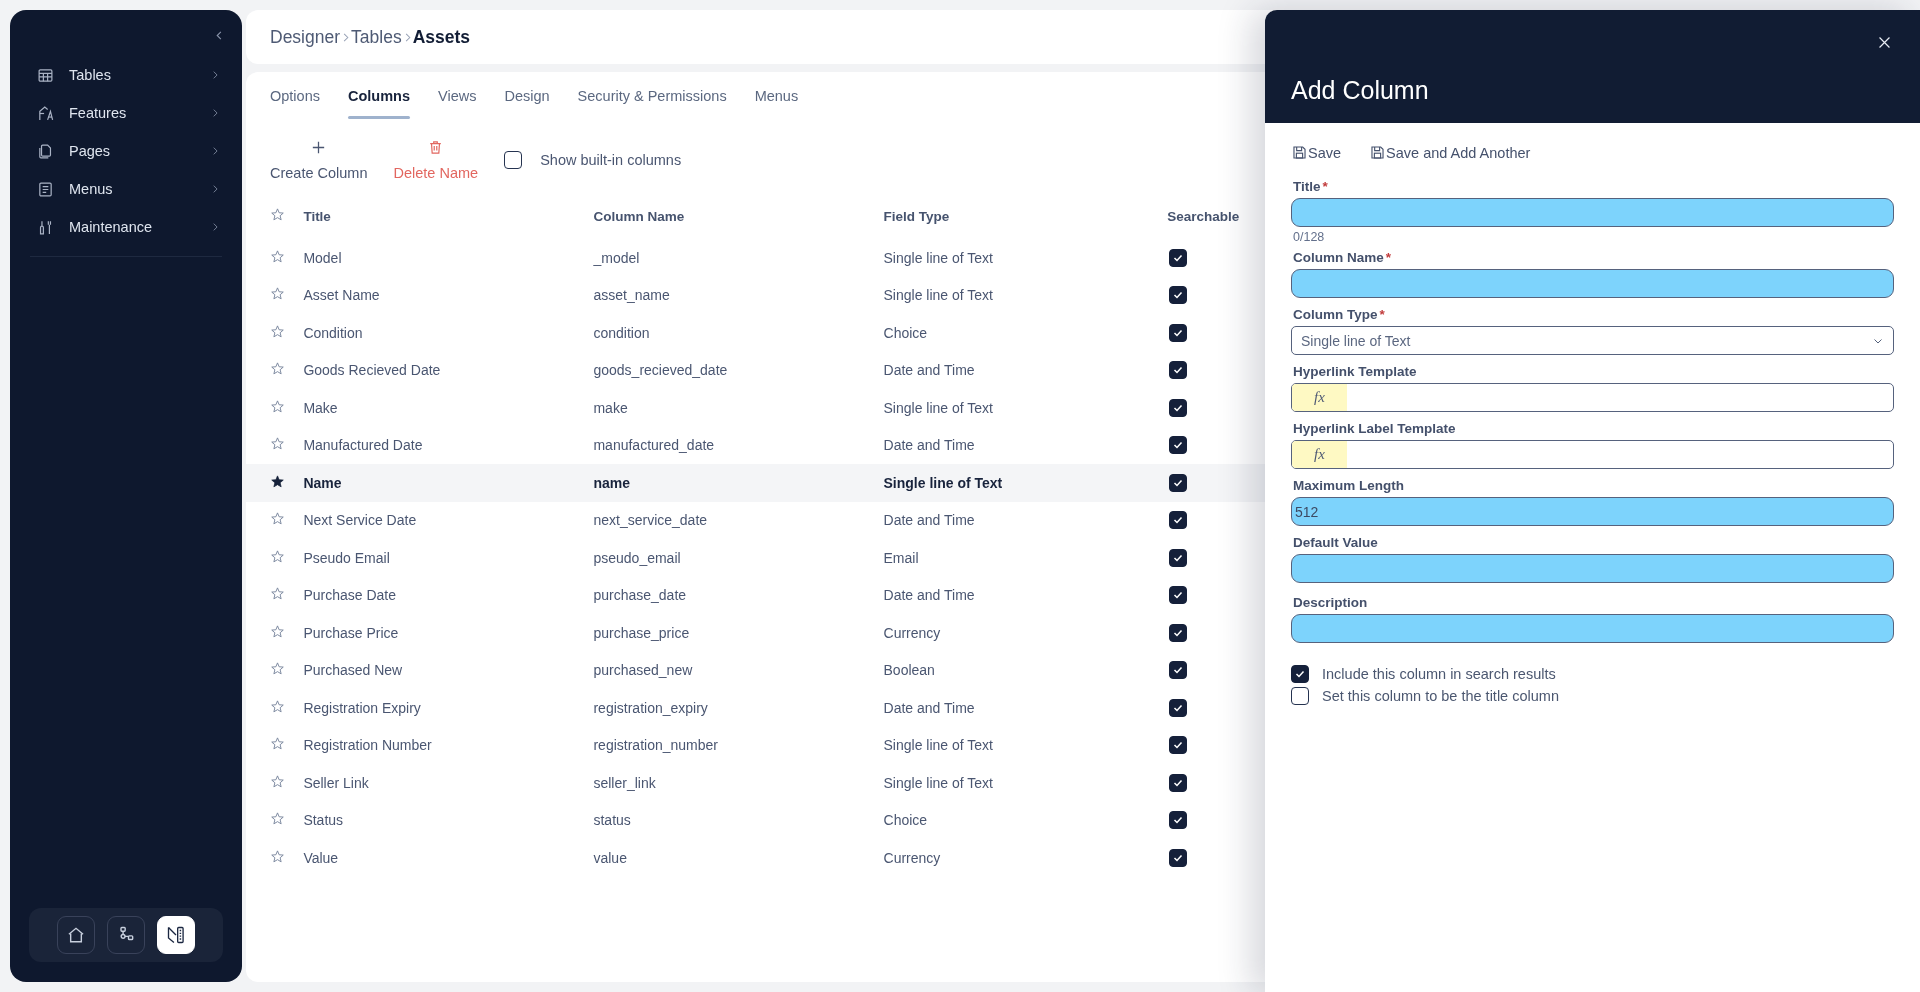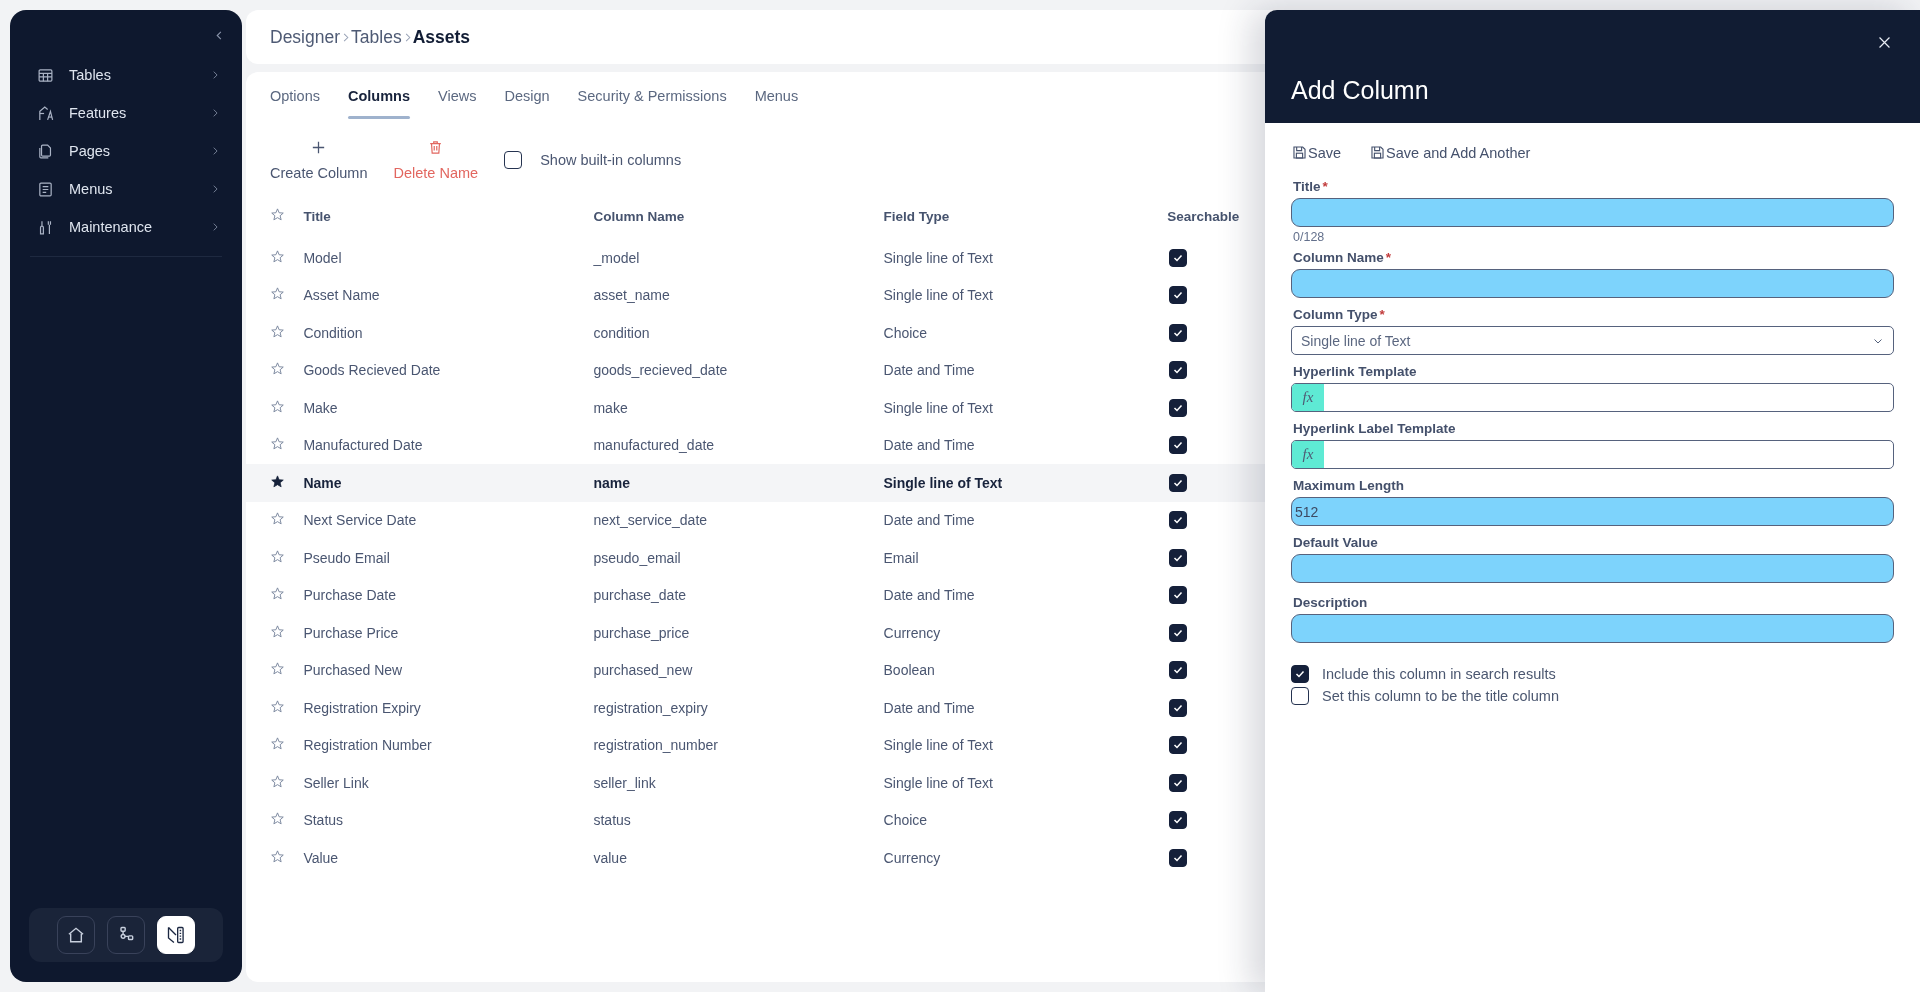--- a/index.html
+++ b/index.html
@@ -240,21 +240,21 @@
     position: absolute; right: 10px; top: 9px;
     pointer-events: none; color: #55617b;
   }
   .sel-chev svg { width: 12px; height: 12px; display: block; }
   .fx-wrap {
     display: flex; align-items: stretch;
     border: 1.3px solid #56627d; border-radius: 5px;
     overflow: hidden; height: 29px; background: #fff;
   }
   .fx-btn {
-    width: 32px; background: #5eead4;
+    width: 55px; background: #fef9c3;
     display: flex; align-items: center; justify-content: center;
     font-style: italic; font-size: 15px; color: #4f5a74;
     font-family: "Liberation Serif", serif;
     cursor: pointer; flex: none;
   }
   .fx-input {
     flex: 1; border: 0; outline: none; padding: 0 9px;
     font-size: 14px; color: #3d4a63; background: transparent;
     font-family: "Liberation Sans", sans-serif;
   }

